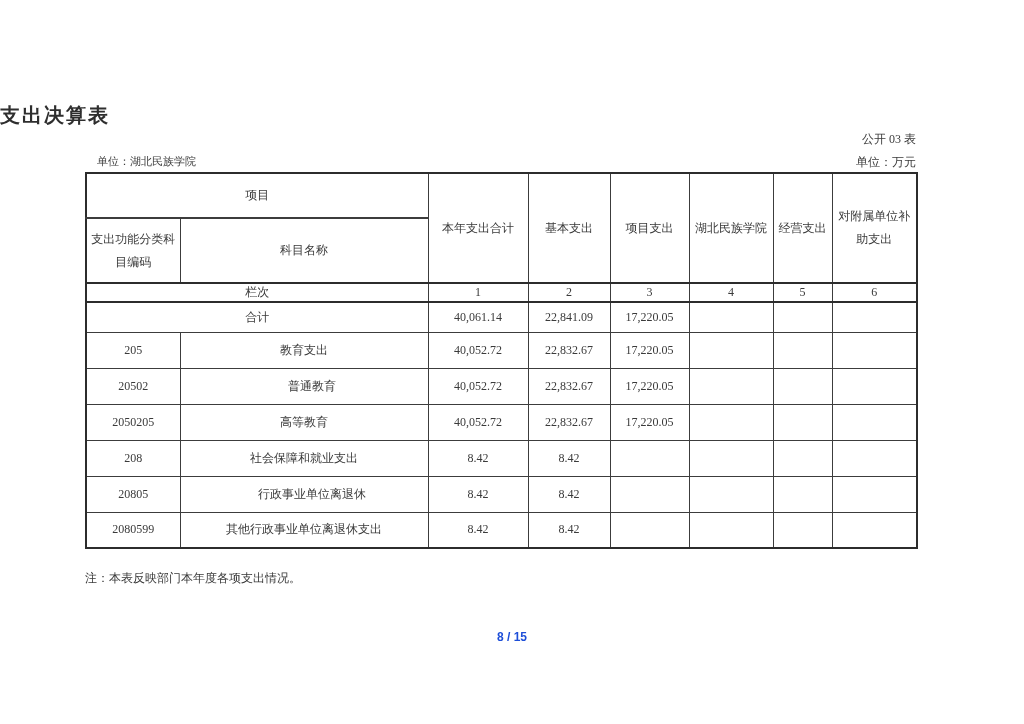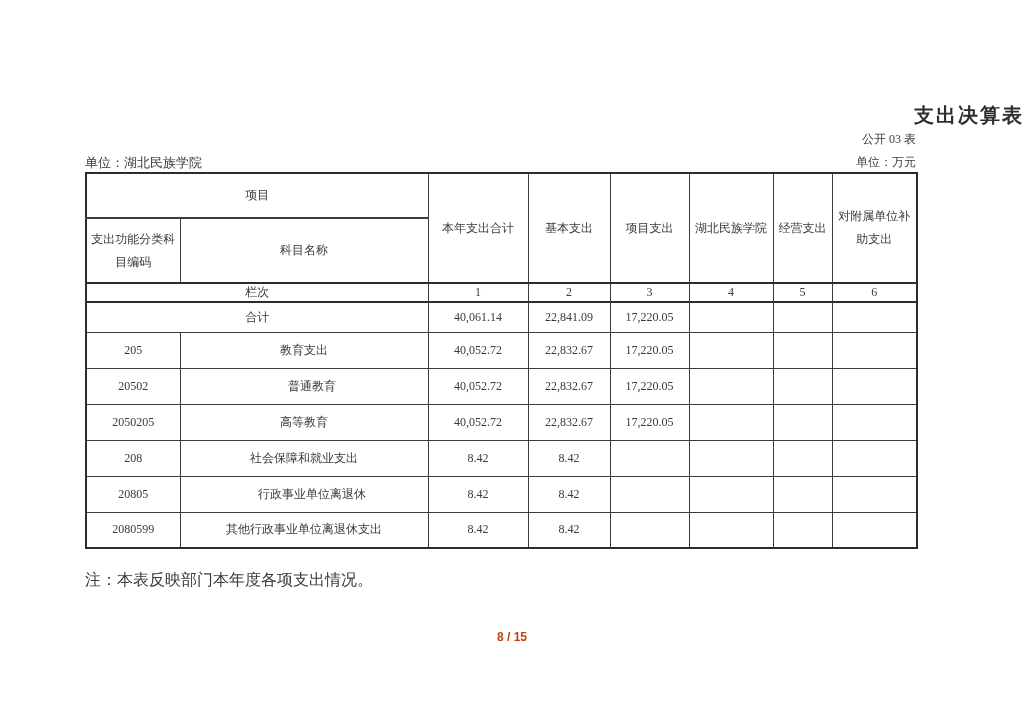--- a/index.html
+++ b/index.html
@@ -2,29 +2,29 @@
 <html><head>
 <meta charset="utf-8">
 <style>
   html,body{margin:0;padding:0;background:#fff;}
   .page{
     position:relative;width:1024px;height:724px;background:#ffffff;
     font-family:"Liberation Serif","DejaVu Serif",serif;color:#333333;
     overflow:hidden;
   }
   .title{
-    position:absolute;top:102px;left:0;width:100%;text-align:right;
+    position:absolute;top:102px;left:0;width:100%;text-align:left;
     font-size:20px;font-weight:bold;letter-spacing:2px;margin:0;color:#2e2e2e;
   }
   .meta-form{
     position:absolute;top:131px;left:85px;width:831px;text-align:right;
     font-size:12px;color:#3a3a3a;
   }
   .meta-left{
-    position:absolute;top:154px;left:85px;font-size:13px;color:#3a3a3a;
+    position:absolute;top:154px;left:97px;font-size:11px;color:#3a3a3a;
   }
   .meta-right{
     position:absolute;top:154px;left:85px;width:831px;text-align:right;
     font-size:12px;color:#3a3a3a;
   }
   table.report{
     position:absolute;top:172px;left:85px;width:831px;
     border-collapse:collapse;table-layout:fixed;
     border:2px solid #2c2c2c;font-size:12px;color:#3a3a3a;
   }
@@ -39,25 +39,25 @@
   tr.r-data{height:36px;}
   .hdr{line-height:1.9;}
   .cell-project{border-bottom-width:2px !important;margin-left:35px;}
   tr.r-rank td{border-top:2px solid #2c2c2c;border-bottom:2px solid #2c2c2c;}
   td.code{text-align:left;padding-left:2px;}
   td.name{text-align:left;padding-left:4px;}
   td.name.ind-1{padding-left:18px;}
   td.name.ind-2{}
   td.num{text-align:right;padding-right:3px;}
   .note{
-    position:absolute;top:570px;left:85px;font-size:16px;color:#3a3a3a;
+    position:absolute;top:570px;left:85px;font-size:12px;color:#3a3a3a;
   }
   .page-num{
     position:absolute;top:630px;left:0;width:100%;text-align:center;
-    font-size:12px;font-weight:bold;color:#c2410c;
+    font-size:12px;font-weight:bold;color:#1d4ed8;
     font-family:"Liberation Sans","DejaVu Sans",sans-serif;
   }
 </style>
 </head>
 <body>
 
 <div class="page">
 
   <h1 class="title">支出决算表</h1>
 

